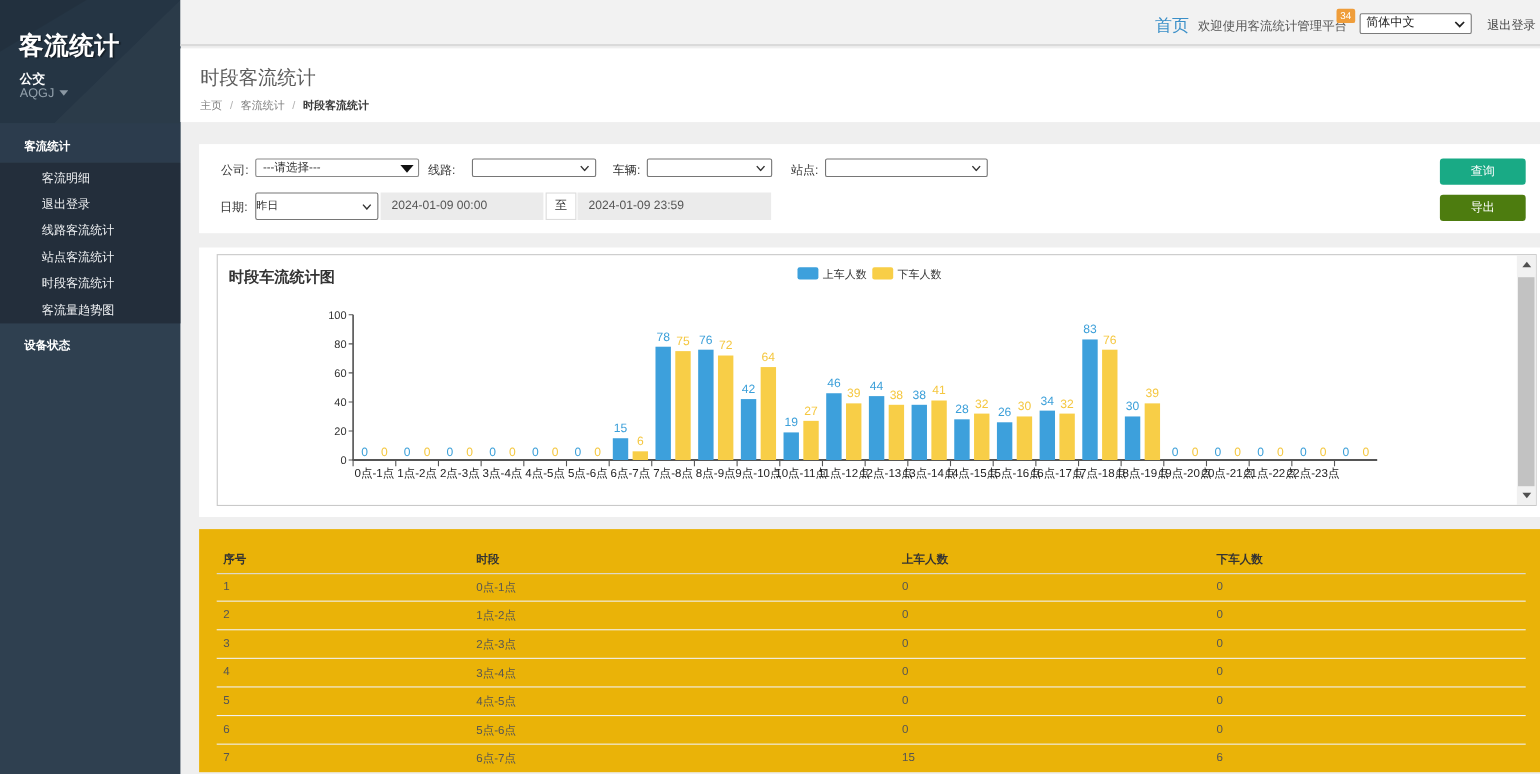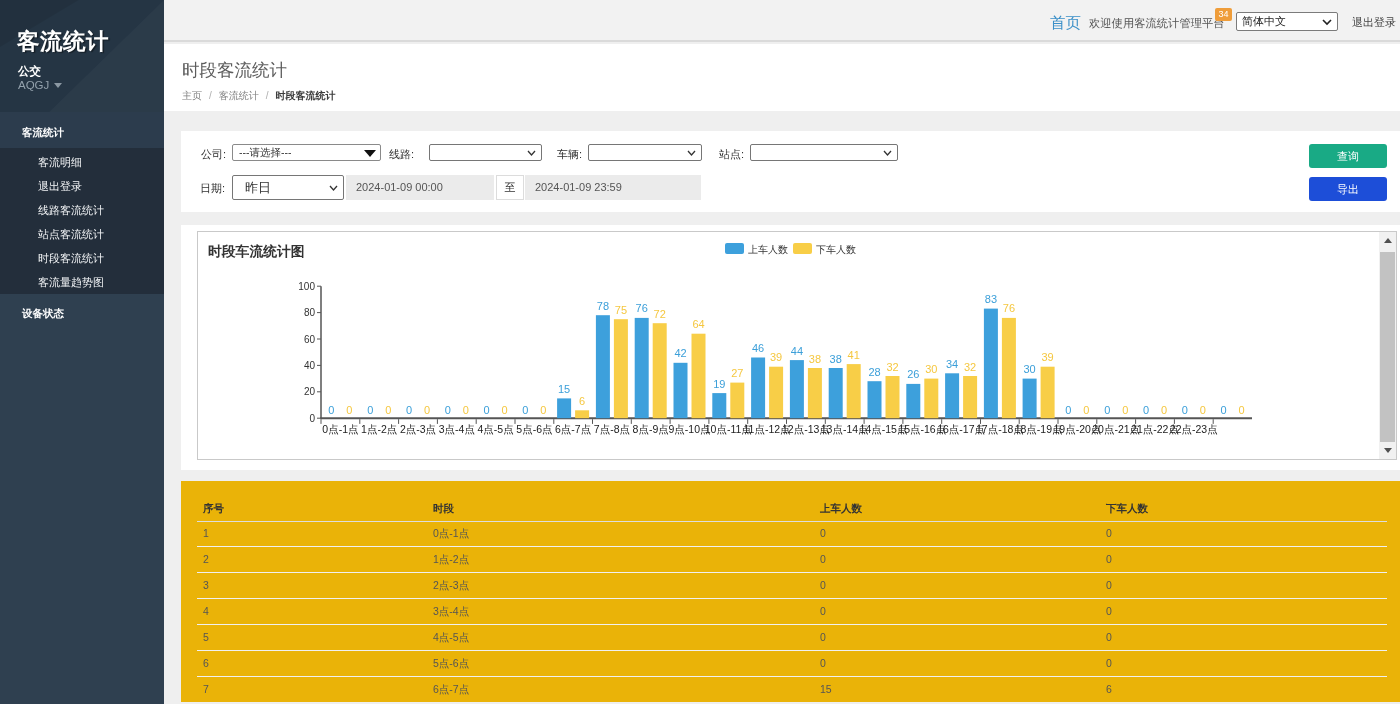--- a/index.html
+++ b/index.html
@@ -33,21 +33,21 @@
 
 #fpanel { position:absolute; left:181px; top:131px; width:1219px; height:81px; background:#fff; }
 #fpanel .lbl { position:absolute; font-size:11px; color:#333;text-align:right; }
 .sel { position:absolute; background:#fff; border:1px solid #767676; border-radius:2px; }
 .sel .chev { position:absolute; right:5px; top:50%; transform:translateY(-50%); }
 #sel1 { left:51px; top:13px; width:149px; height:17px; border-color:#8a8a8a; font-size:10.5px; color:#333; line-height:15px; padding-left:6px; }
 #sel1 .tri { position:absolute; right:4px; top:5px; width:0; height:0; border-left:6px solid transparent; border-right:6px solid transparent; border-top:7px solid #111; }
 #sel2 { left:248px; top:13px; width:113px; height:17px; }
 #sel3 { left:407px; top:13px; width:114px; height:17px; }
 #sel4 { left:569px; top:13px; width:148px; height:17px; }
-#sel5 { left:51px; top:44px; width:112px; height:25px; font-size:13px; color:#333; line-height:23px; padding-left:12px; }
+#sel5 { left:51px; top:44px; width:112px; height:25px; font-size:10px; color:#333; line-height:23px; }
 .dinp { position:absolute; top:44px; height:25px; background:#ebebeb; font-size:11px; color:#555; text-align:left; padding-left:10px; line-height:25px; }
 #zhi { position:absolute; left:315px; top:44px; width:28px; height:25px; background:#fff; border:1px solid #dcdcdc; font-size:11px; color:#333; text-align:center; line-height:23px; }
 .btn { position:absolute; left:1128px; width:78px; height:24px; border-radius:3px; color:#fff; font-size:11px; text-align:center; line-height:24px; }
 
 #cpanel { position:absolute; left:181px; top:225px; width:1219px; height:245px; background:#fff; }
 #cbox { position:absolute; left:16px; top:6px; width:1200px; height:229px; border:1px solid #c9c9c9; background:#fff; }
 #sbar { position:absolute; right:0; top:0; width:17px; height:227px; background:#f1f1f1; }
 #sbar .btnu, #sbar .btnd { position:absolute; left:0; width:17px; height:17px; background:#f1f1f1; }
 #sbar .thumb { position:absolute; left:1px; top:20px; width:15px; height:192px; background:#c2c2c2; }
 #sbar .ar { position:absolute; left:4.5px; width:0; height:0; border-left:4px solid transparent; border-right:4px solid transparent; }
@@ -117,21 +117,21 @@
       </svg>
     </div>
   <span class="lbl" style="left:19px;top:50px;">日期:</span>
   <div class="sel" id="sel5">昨日<svg class="chev" width="9" height="6">
         <path d="M1 1 L4.5 5 L8 1" stroke="#333" stroke-width="1.3" fill="none"></path>
       </svg></div>
   <div class="dinp" style="left:165px;width:148px;">2024-01-09 00:00</div>
   <div id="zhi">至</div>
   <div class="dinp" style="left:344px;width:176px;">2024-01-09 23:59</div>
   <div class="btn" style="top:13px;background:#19aa85;">查询</div>
-  <div class="btn" style="top:46px;background:#1d4ed8;">导出</div>
+  <div class="btn" style="top:46px;background:#4d7c0f;">导出</div>
 </div>
 <div id="cpanel">
   <div id="cbox">
     <svg width="1181" height="227" style="position:absolute;left:0;top:0;">
       <text x="10" y="24" font-size="13.8" font-weight="bold" fill="#333">时段车流统计图</text>
       <rect x="527" y="11" width="19" height="11" rx="2" fill="#3da0dc"></rect>
       <text x="550" y="20.5" font-size="10" fill="#333">上车人数</text>
       <rect x="595" y="11" width="19" height="11" rx="2" fill="#f8ce47"></rect>
       <text x="618" y="20.5" font-size="10" fill="#333">下车人数</text>
 <text x="117.0" y="189.7" text-anchor="end" font-size="10" fill="#333">0</text>

